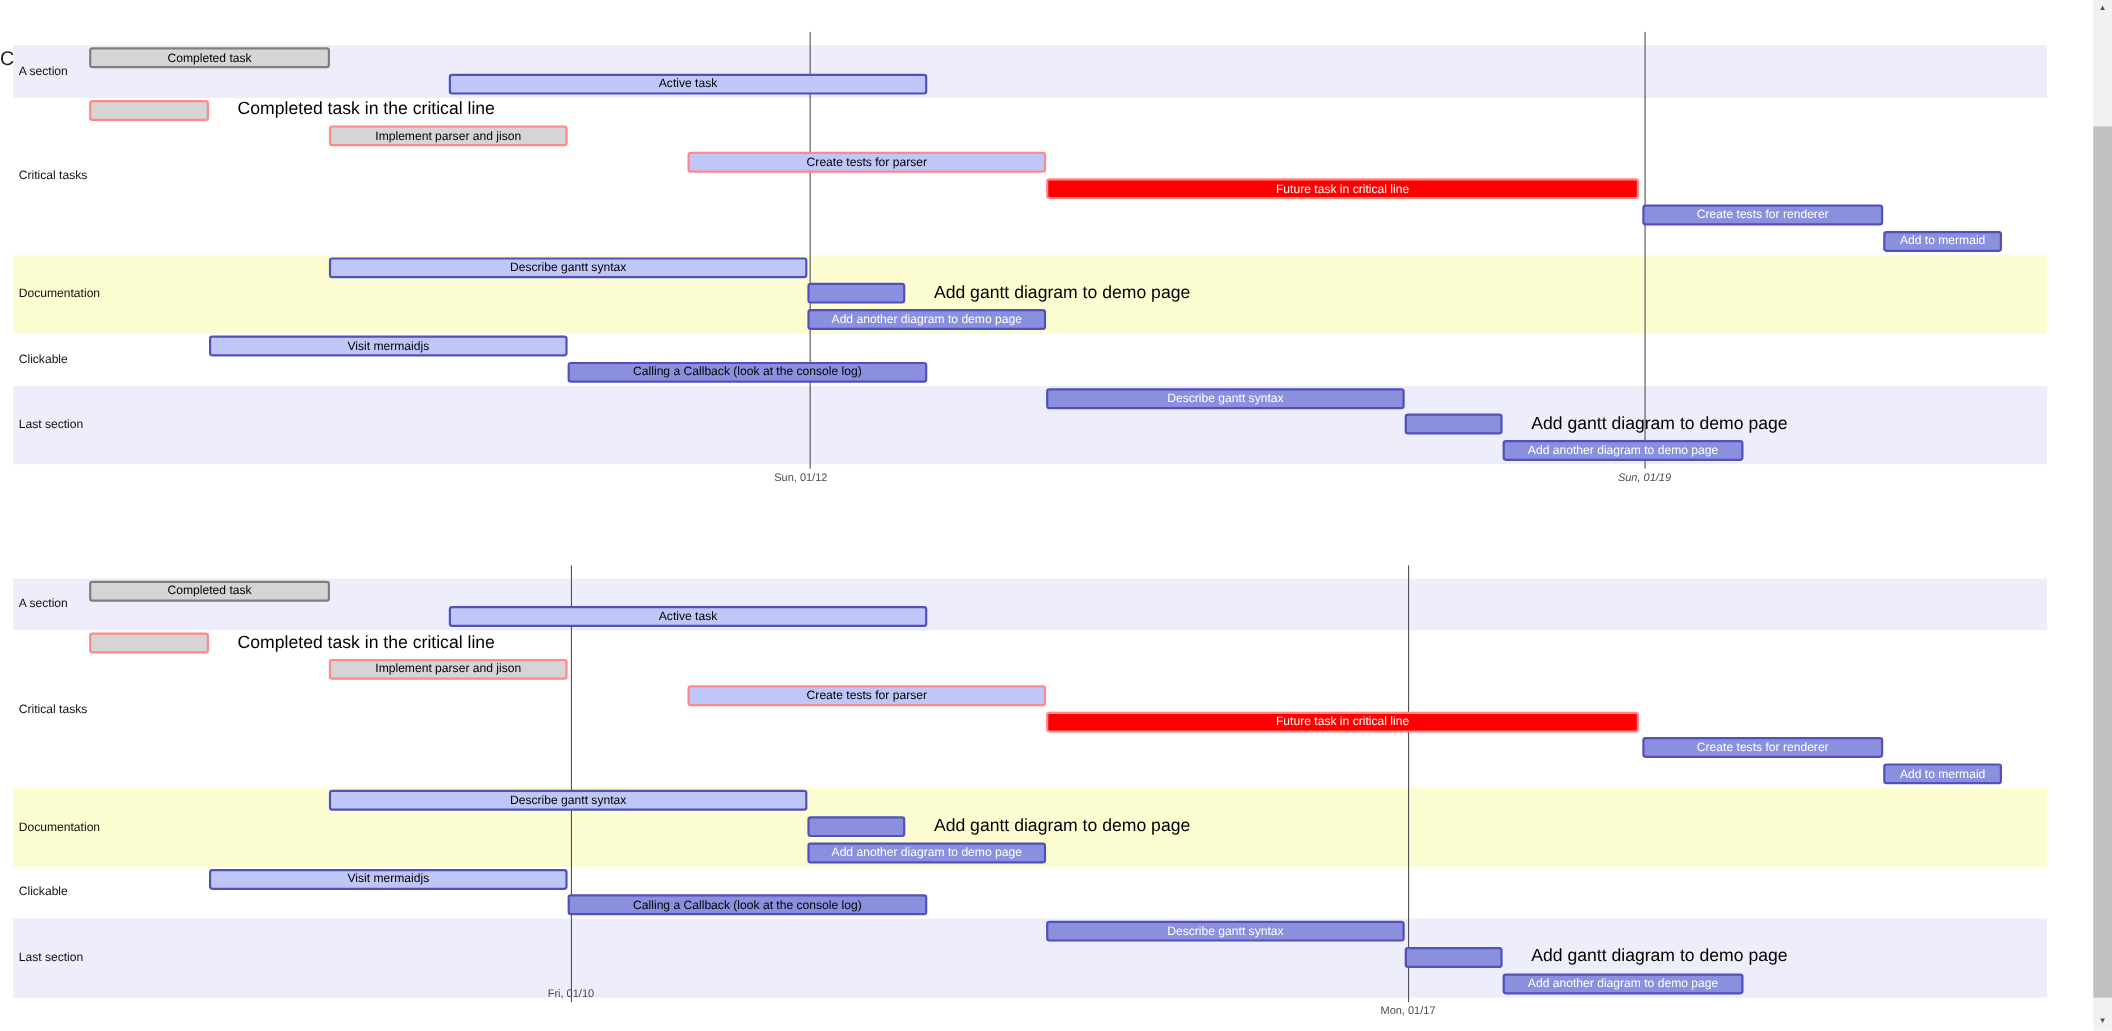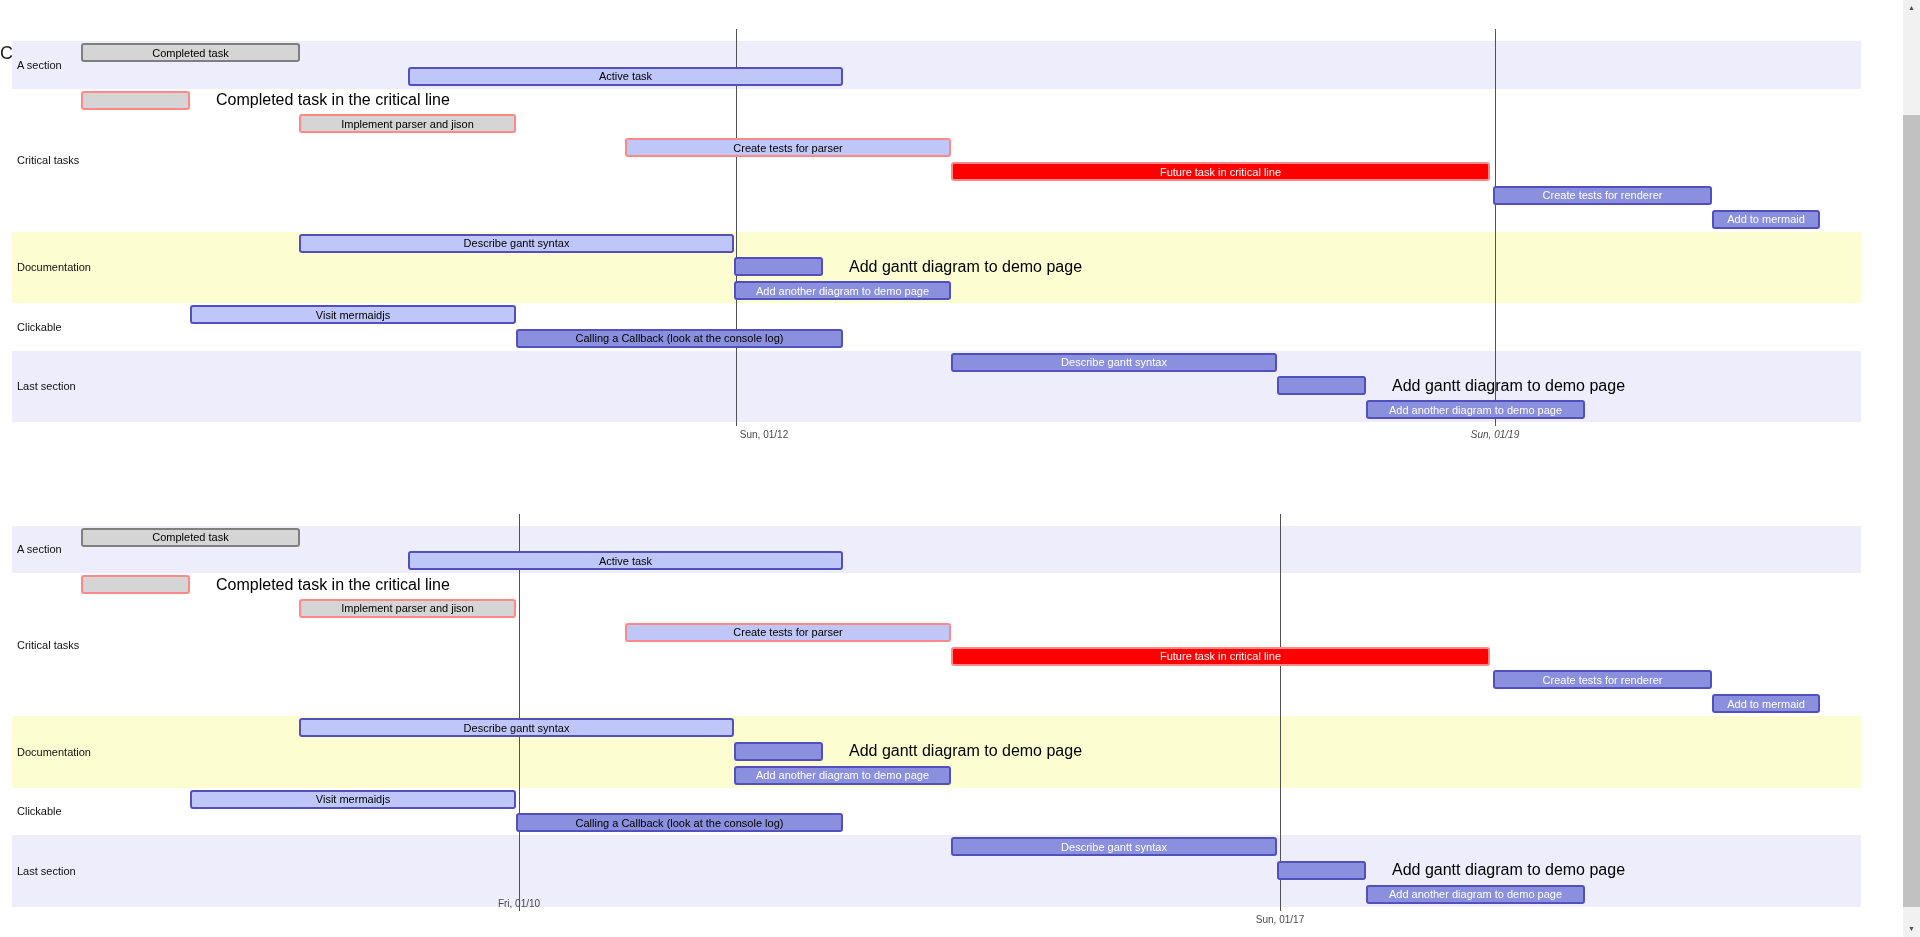--- a/index.html
+++ b/index.html
@@ -53,21 +53,21 @@
       <div class="section-label" style="top: 41px; height: 47.64px;">A section</div>
       <div class="band" style="top: 88.64px; height: 142.92px; background: transparent;"></div>
       <div class="section-label" style="top: 88.64px; height: 142.92px;">Critical tasks</div>
       <div class="band" style="top: 231.56px; height: 71.46px; background: rgb(253, 253, 210);"></div>
       <div class="section-label" style="top: 231.56px; height: 71.46px;">Documentation</div>
       <div class="band" style="top: 303.02px; height: 47.64px; background: transparent;"></div>
       <div class="section-label" style="top: 303.02px; height: 47.64px;">Clickable</div>
       <div class="band" style="top: 350.66px; height: 71.46px; background: rgb(237, 237, 251);"></div>
       <div class="section-label" style="top: 350.66px; height: 71.46px;">Last section</div>
       <div class="grid-line" style="left: 736px; top: 29px; height: 397.12px; background: rgb(82, 82, 82);"></div>
-      <div class="tick-label" style="left: 764px; top: 429.12px; color: rgb(74, 74, 74);">Sun, 01/12</div>
+      <div class="tick-label" style="left: 728px; top: 429.12px; color: rgb(74, 74, 74);">Sun, 01/12</div>
       <div class="grid-line" style="left: 1495px; top: 29px; height: 397.12px; background: rgb(82, 82, 82);"></div>
       <div class="tick-label" style="left: 1495px; top: 429.12px; color: rgb(74, 74, 74); font-style: italic;">Sun, 01/19</div>
       <div class="bar" style="left: 81px; top: 43px; width: 219px; height: 19px; background: rgb(213, 213, 213); border-color: rgb(127, 127, 127); color: rgb(0, 0, 0);">Completed task</div>
       <div class="bar" style="left: 408px; top: 66.82px; width: 435px; height: 19px; background: rgb(191, 199, 248); border-color: rgb(83, 79, 188); color: rgb(0, 0, 0);">Active task</div>
       <div class="bar" style="left: 81px; top: 90.64px; width: 109px; height: 19px; background: rgb(213, 213, 213); border-color: rgb(255, 136, 136); color: rgb(0, 0, 0);"></div>
       <div class="out-label" style="left: 197px; top: 90.64px;">Completed task in the critical line</div>
       <div class="bar" style="left: 299px; top: 114.46px; width: 217px; height: 19px; background: rgb(213, 213, 213); border-color: rgb(255, 136, 136); color: rgb(0, 0, 0);">Implement parser and jison</div>
       <div class="bar" style="left: 625px; top: 138.28px; width: 326px; height: 19px; background: rgb(191, 199, 248); border-color: rgb(255, 136, 136); color: rgb(0, 0, 0);">Create tests for parser</div>
       <div class="bar" style="left: 951px; top: 162.1px; width: 539px; height: 19px; background: rgb(255, 0, 0); border-color: rgb(255, 136, 136); color: rgb(255, 255, 255);">Future task in critical line</div>
       <div class="bar" style="left: 1493px; top: 185.92px; width: 219px; height: 19px; background: rgb(138, 144, 221); border-color: rgb(83, 79, 188); color: rgb(255, 255, 255);">Create tests for renderer</div>
@@ -93,21 +93,21 @@
       <div class="section-label" style="top: 573.14px; height: 142.92px;">Critical tasks</div>
       <div class="band" style="top: 716.06px; height: 71.46px; background: rgb(253, 253, 210);"></div>
       <div class="section-label" style="top: 716.06px; height: 71.46px;">Documentation</div>
       <div class="band" style="top: 787.52px; height: 47.64px; background: transparent;"></div>
       <div class="section-label" style="top: 787.52px; height: 47.64px;">Clickable</div>
       <div class="band" style="top: 835.16px; height: 71.46px; background: rgb(237, 237, 251);"></div>
       <div class="section-label" style="top: 835.16px; height: 71.46px;">Last section</div>
       <div class="grid-line" style="left: 519px; top: 513.5px; height: 397.12px; background: rgb(82, 82, 82);"></div>
       <div class="tick-label" style="left: 519px; top: 898px; color: rgb(74, 74, 74);">Fri, 01/10</div>
       <div class="grid-line" style="left: 1280px; top: 513.5px; height: 397.12px; background: rgb(82, 82, 82);"></div>
-      <div class="tick-label" style="left: 1280px; top: 913.62px; color: rgb(74, 74, 74);">Sun, 01/17</div>
+      <div class="tick-label" style="left: 1280px; top: 913.62px; color: rgb(74, 74, 74);">Mon, 01/17</div>
       <div class="bar" style="left: 81px; top: 527.5px; width: 219px; height: 19px; background: rgb(213, 213, 213); border-color: rgb(127, 127, 127); color: rgb(0, 0, 0);">Completed task</div>
       <div class="bar" style="left: 408px; top: 551.32px; width: 435px; height: 19px; background: rgb(191, 199, 248); border-color: rgb(83, 79, 188); color: rgb(0, 0, 0);">Active task</div>
       <div class="bar" style="left: 81px; top: 575.14px; width: 109px; height: 19px; background: rgb(213, 213, 213); border-color: rgb(255, 136, 136); color: rgb(0, 0, 0);"></div>
       <div class="out-label" style="left: 197px; top: 575.14px;">Completed task in the critical line</div>
       <div class="bar" style="left: 299px; top: 598.96px; width: 217px; height: 19px; background: rgb(213, 213, 213); border-color: rgb(255, 136, 136); color: rgb(0, 0, 0);">Implement parser and jison</div>
       <div class="bar" style="left: 625px; top: 622.78px; width: 326px; height: 19px; background: rgb(191, 199, 248); border-color: rgb(255, 136, 136); color: rgb(0, 0, 0);">Create tests for parser</div>
       <div class="bar" style="left: 951px; top: 646.6px; width: 539px; height: 19px; background: rgb(255, 0, 0); border-color: rgb(255, 136, 136); color: rgb(255, 255, 255);">Future task in critical line</div>
       <div class="bar" style="left: 1493px; top: 670.42px; width: 219px; height: 19px; background: rgb(138, 144, 221); border-color: rgb(83, 79, 188); color: rgb(255, 255, 255);">Create tests for renderer</div>
       <div class="bar" style="left: 1712px; top: 694.24px; width: 108px; height: 19px; background: rgb(138, 144, 221); border-color: rgb(83, 79, 188); color: rgb(255, 255, 255);">Add to mermaid</div>
       <div class="bar" style="left: 299px; top: 718.06px; width: 435px; height: 19px; background: rgb(191, 199, 248); border-color: rgb(83, 79, 188); color: rgb(0, 0, 0);">Describe gantt syntax</div>

